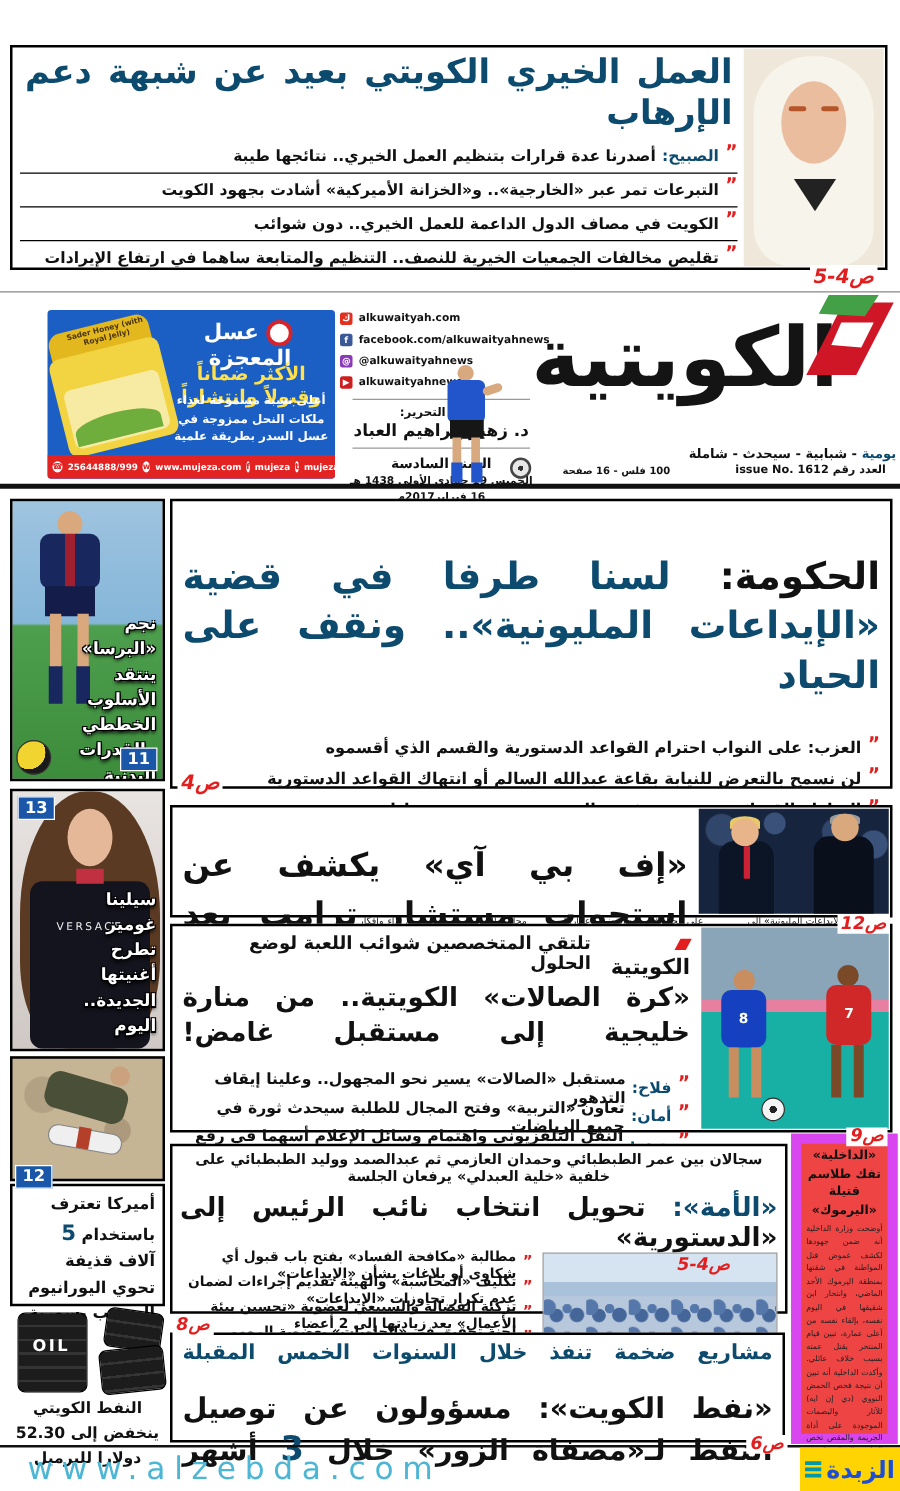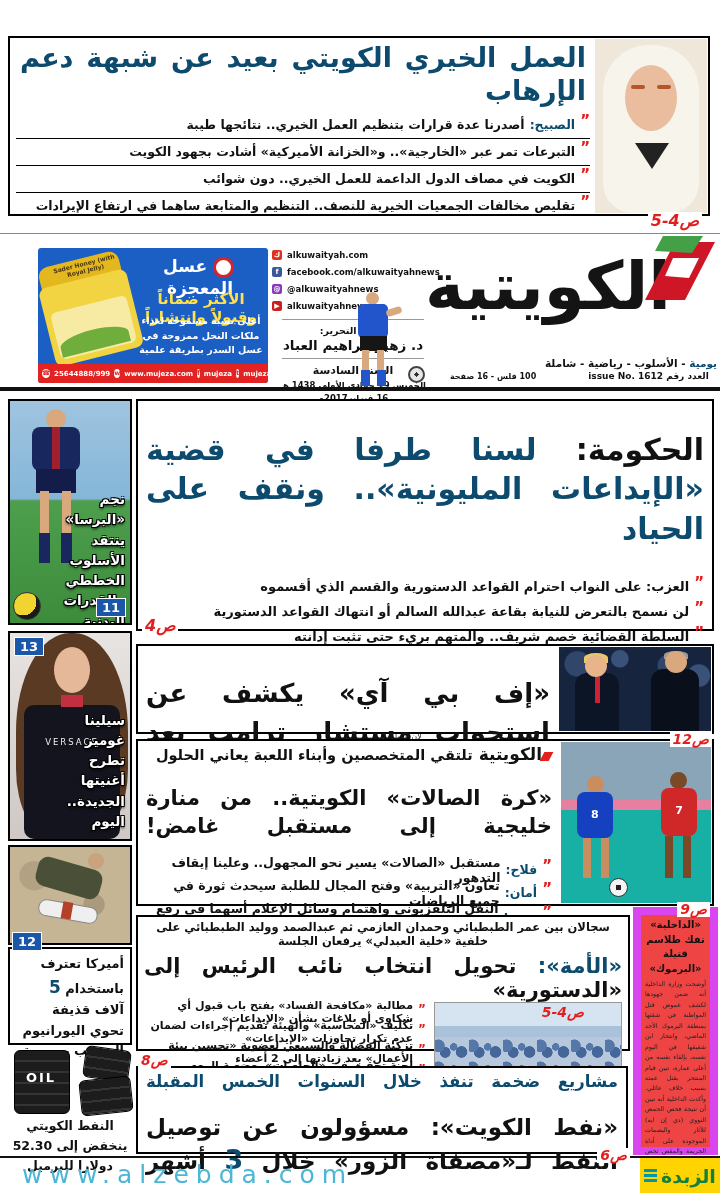--- a/index.html
+++ b/index.html
@@ -69,21 +69,21 @@
             background-image:radial-gradient(circle at 50% 50%,#333 22%,transparent 23%);}
   #logo{left:425px;top:240px;width:292px;height:116px;direction:ltr;}
   #logo-text{position:absolute;left:0;top:14px;width:292px;font-size:66px;font-weight:bold;color:#141414;
              letter-spacing:-3px;line-height:1;text-align:left;white-space:nowrap;}
   #logo-emblem{position:absolute;right:-2px;top:-4px;}
   #tagline{left:425px;top:357px;width:292px;text-align:right;font-size:10.5px;font-weight:bold;}
   #issue-line{left:560px;top:371px;width:177px;text-align:center;font-size:9px;font-weight:bold;}
   #price-line{left:450px;top:372px;font-size:8px;font-weight:bold;}
   #rule2{left:0;top:387px;width:720px;height:4px;background:#111;}
   
-  #gov{left:136px;top:399px;width:578px;height:232px;padding:4px 8px;}
+  #gov{left:136px;top:399px;width:578px;height:232px;padding:16px 8px;}
   #gov-headline{font-size:30px;line-height:1.32;letter-spacing:-0.5px;}
   .gov-brow{height:25px;font-size:13px;}
   #gov-body{display:flex;gap:7px;margin-top:4px;border-top:1px solid #aaa;padding-top:4px;}
   #gov-body .col{flex:1;font-size:7.6px;line-height:1.62;text-align:justify;color:#111;}
   
   #sb1{left:8px;top:399px;width:124px;height:226px;overflow:hidden;
        background:linear-gradient(180deg,#9fc4e0 0%,#85b6d8 44%,#4d9e4d 45%,#3c8c3c 100%);}
   #sb1 .h{position:absolute;left:36px;top:8px;width:20px;height:20px;border-radius:50%;background:#d9a87c;}
   #sb1 .sh{position:absolute;left:22px;top:26px;width:48px;height:44px;border-radius:8px;
            background:linear-gradient(90deg,#18285f 42%,#a02030 42%,#a02030 58%,#18285f 58%);}
@@ -182,21 +182,21 @@
   #oilbox{left:136px;top:1066px;width:492px;height:88px;padding:3px 8px;}
   #oil-kicker{font-size:16.5px;font-weight:bold;line-height:1.3;}
   #oil-headline{font-size:23px;font-weight:bold;line-height:1.32;letter-spacing:-0.5px;}
   
   #rule3{left:0;top:1156px;width:720px;height:2px;background:#111;}
   #footer-url{left:22px;top:1160px;width:440px;direction:ltr;font-size:25px;font-weight:normal;
               color:#4cb6d4;letter-spacing:7px;text-align:left;}
   #footer-logo{left:640px;top:1158px;width:80px;height:35px;background:#ffd400;display:flex;direction:ltr;
                align-items:center;justify-content:center;gap:4px;}
   #footer-logo .bars span{display:block;width:13px;height:3px;background:#0098a8;margin:2px 0;}
-  #footer-logo .ltxt{color:#15803d;font-size:19px;font-weight:bold;}
+  #footer-logo .ltxt{color:#1d4ed8;font-size:19px;font-weight:bold;}
 </style>
 </head>
 <body>
 
 <div id="page">
 
   <section class="abs box" id="top-story">
     <div id="top-photo">
       <div class="hijab"></div>
       <div class="face">
@@ -297,21 +297,21 @@
 
   <div class="abs" id="logo">
     <div id="logo-text">الكويتية</div>
     <svg id="logo-emblem" width="104" height="66" viewBox="0 0 104 66">
       <polygon points="30,64 60,6 100,6 70,64" fill="#cf1626"></polygon>
       <polygon points="48,0 88,0 77,17 40,15" fill="#43a047"></polygon>
       <polygon points="58,22 84,22 74,42 50,40" fill="#ffffff"></polygon>
     </svg>
   </div>
   <div class="abs" id="tagline">
-    <span class="red b">يومية</span><span class="b"> - الأسلوب - رياضية - شاملة</span>
+    <span class="red b">يومية</span><span class="b"> - شبابية - سيحدث - شاملة</span>
   </div>
   <div class="abs" id="issue-line">العدد رقم issue No. 1612</div>
   <div class="abs" id="price-line">100 فلس - 16 صفحة</div>
   <div class="abs" id="rule2"></div>
 
   <section class="abs box" id="gov">
     <h2 id="gov-headline" class="b just">
       <span style="color:#111">الحكومة:</span><span class="red"> لسنا طرفا في قضية «الإيداعات المليونية».. ونقف على الحياد</span>
     </h2>
     <div class="brow gov-brow">
@@ -401,21 +401,21 @@
       <div class="p2h"></div>
         <div class="p2"></div>
         <div class="p2l"></div>
         <div class="p2l2"></div>
       <span class="jersey" style="right:28px;top:62px">7</span>
       <div class="fb"></div>
     </div>
     <div id="futsal-content">
       <div id="futsal-kicker">
         <span class="klogo"><span class="red-slash"></span><span>الكويتية</span></span>
-        <span class="ktext">تلتقي المتخصصين وأبناء اللعبة يعاني الحلول</span>
+        <span class="ktext">تلتقي المتخصصين شوائب اللعبة لوضع الحلول</span>
       </div>
       <h2 id="futsal-headline" class="just">«كرة الصالات» الكويتية.. من منارة خليجية إلى مستقبل غامض!</h2>
       <div class="brow fut-brow">
         <span class="q">”</span>
         <span class="red">فلاح:</span>
         <span>مستقبل «الصالات» يسير نحو المجهول.. وعلينا إيقاف التدهور</span>
       </div>
       <div class="brow fut-brow">
         <span class="q">”</span>
         <span class="red">أمان:</span>

